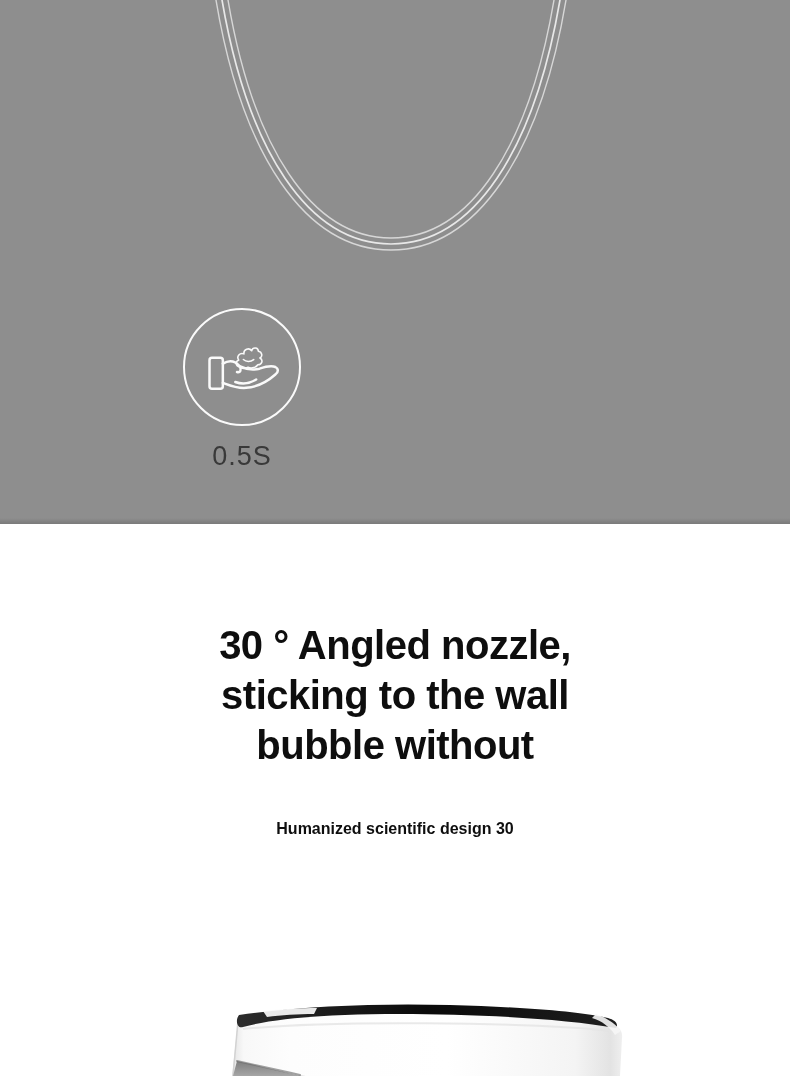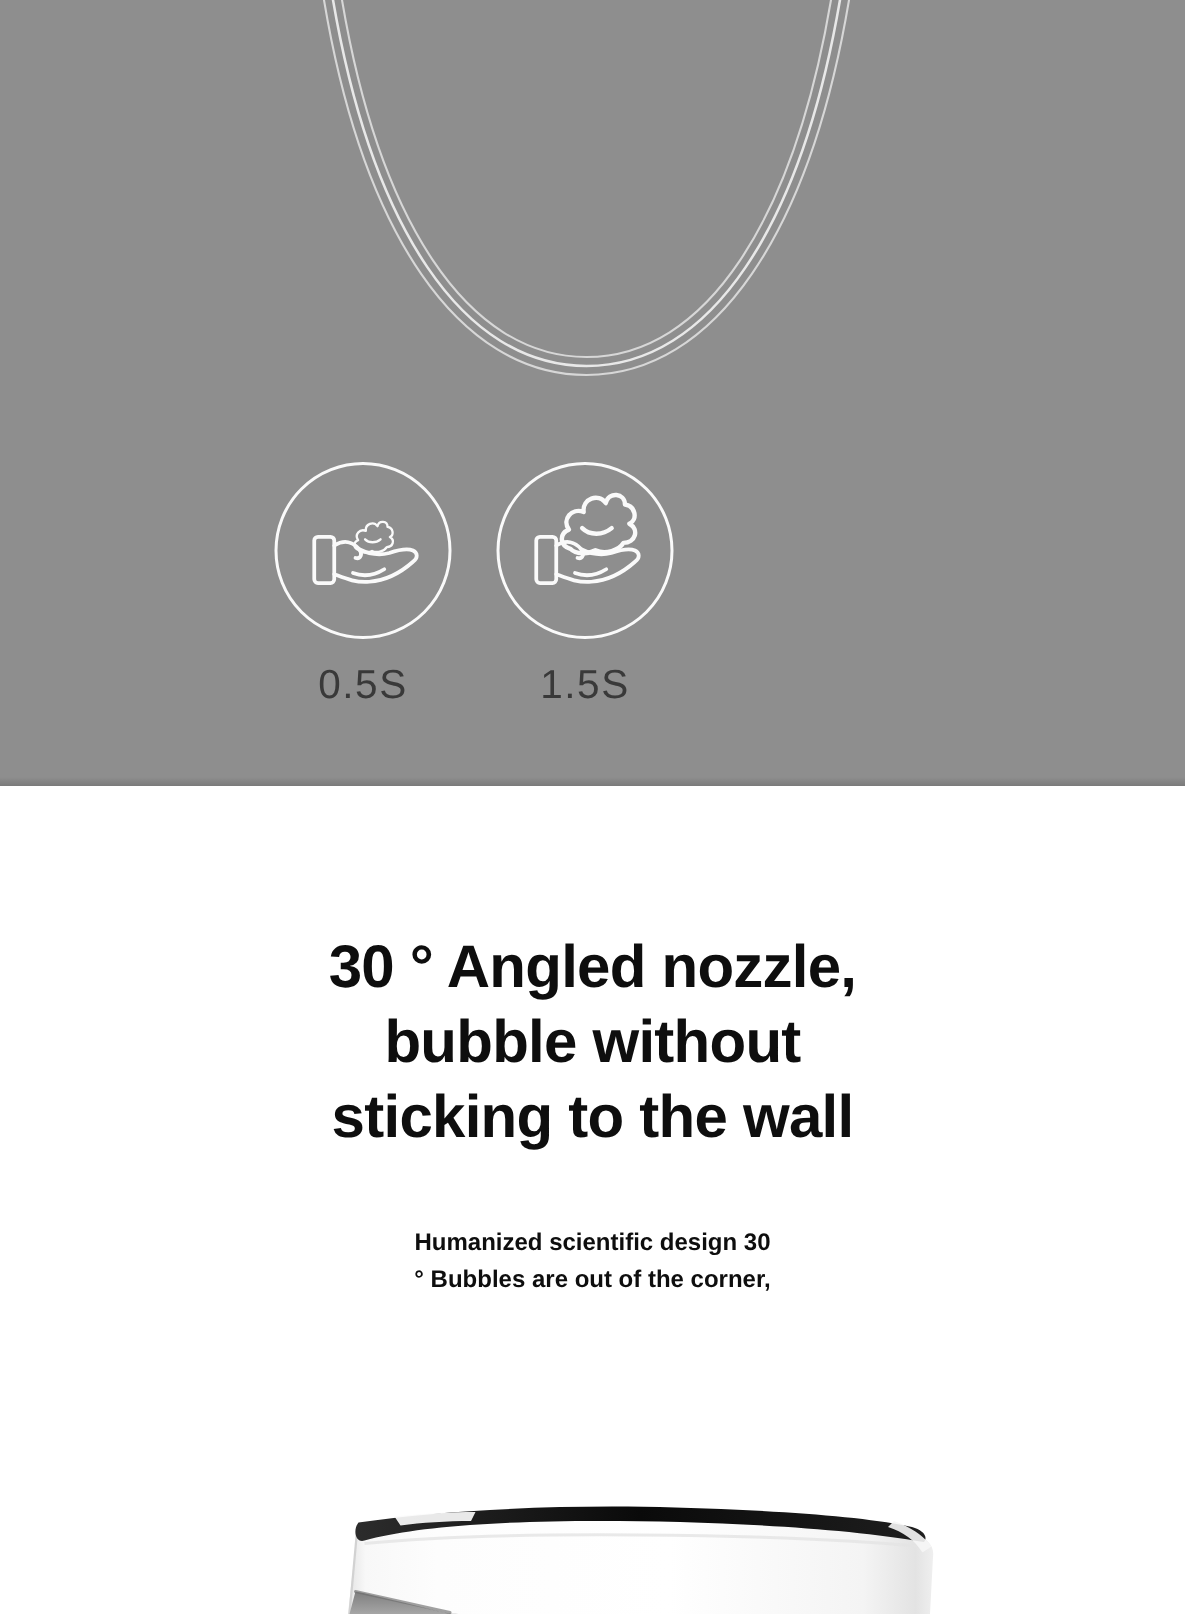--- a/index.html
+++ b/index.html
@@ -78,50 +78,32 @@
             <g stroke-width="4.4" transform="translate(66 61) scale(0.62) translate(-66 -61)">
               <path d="M51,59 C44,57 43,49 50,46 C45,39 52,31 60,34 C59,25 70,21 75,28 C77,20 88,21 88,29 C95,30 97,39 91,42 C98,46 95,55 87,55 C84,60 75,63 68,60 C62,63 55,63 51,59"></path>
               <path d="M59,45 C64,50 73,50 79,45"></path>
             </g>
           </svg>
         </div>
         <div class="option-label">0.5S</div>
       </div>
 
 
-      <div class="option">
-        <div class="circle">
-          <svg class="icon" viewBox="0 0 120 120">
-            <g>
-              <rect x="21" y="49" width="16" height="37" rx="3"></rect>
-              <path d="M37,56 C45,51 52,53 57,59 C65,63 73,64 81,62 C87,60 95,58 100,60 C104,62 104,66 100,69 C91,77 79,84 65,85 C54,86 45,82 37,79"></path>
-              <path d="M57,59 C60,63 58,67 54,66"></path>
-              <path d="M52,78 C60,81 69,80 77,75"></path>
-            </g>
-            <g stroke-width="2.4" transform="translate(66 61) scale(1.18) translate(-66 -61)">
-              <path d="M51,59 C44,57 43,49 50,46 C45,39 52,31 60,34 C59,25 70,21 75,28 C77,20 88,21 88,29 C95,30 97,39 91,42 C98,46 95,55 87,55 C84,60 75,63 68,60 C62,63 55,63 51,59"></path>
-              <path d="M59,45 C64,50 73,50 79,45"></path>
-            </g>
-          </svg>
-        </div>
-        <div class="option-label">1.5S</div>
-      </div>
 
     </div>
   </section>
 
   <section>
     <h1 class="headline">
       <span>30 ° Angled nozzle,</span>
+      <span>sticking to the wall</span>
       <span>bubble without</span>
-      <span>sticking to the wall</span>
     </h1>
     <p class="desc">
       <span>Humanized scientific design 30</span>
-      <span>° Bubbles are out of the corner,</span>
     </p>
   </section>
 
   <svg class="product" width="790" height="76" viewBox="0 1000 790 76">
     <defs>
       <linearGradient id="bodyGrad" x1="0" y1="0" x2="1" y2="0">
         <stop offset="0" stop-color="#e4e4e4"></stop>
         <stop offset="0.03" stop-color="#f8f8f8"></stop>
         <stop offset="0.15" stop-color="#fdfdfd"></stop>
         <stop offset="0.55" stop-color="#ffffff"></stop>

